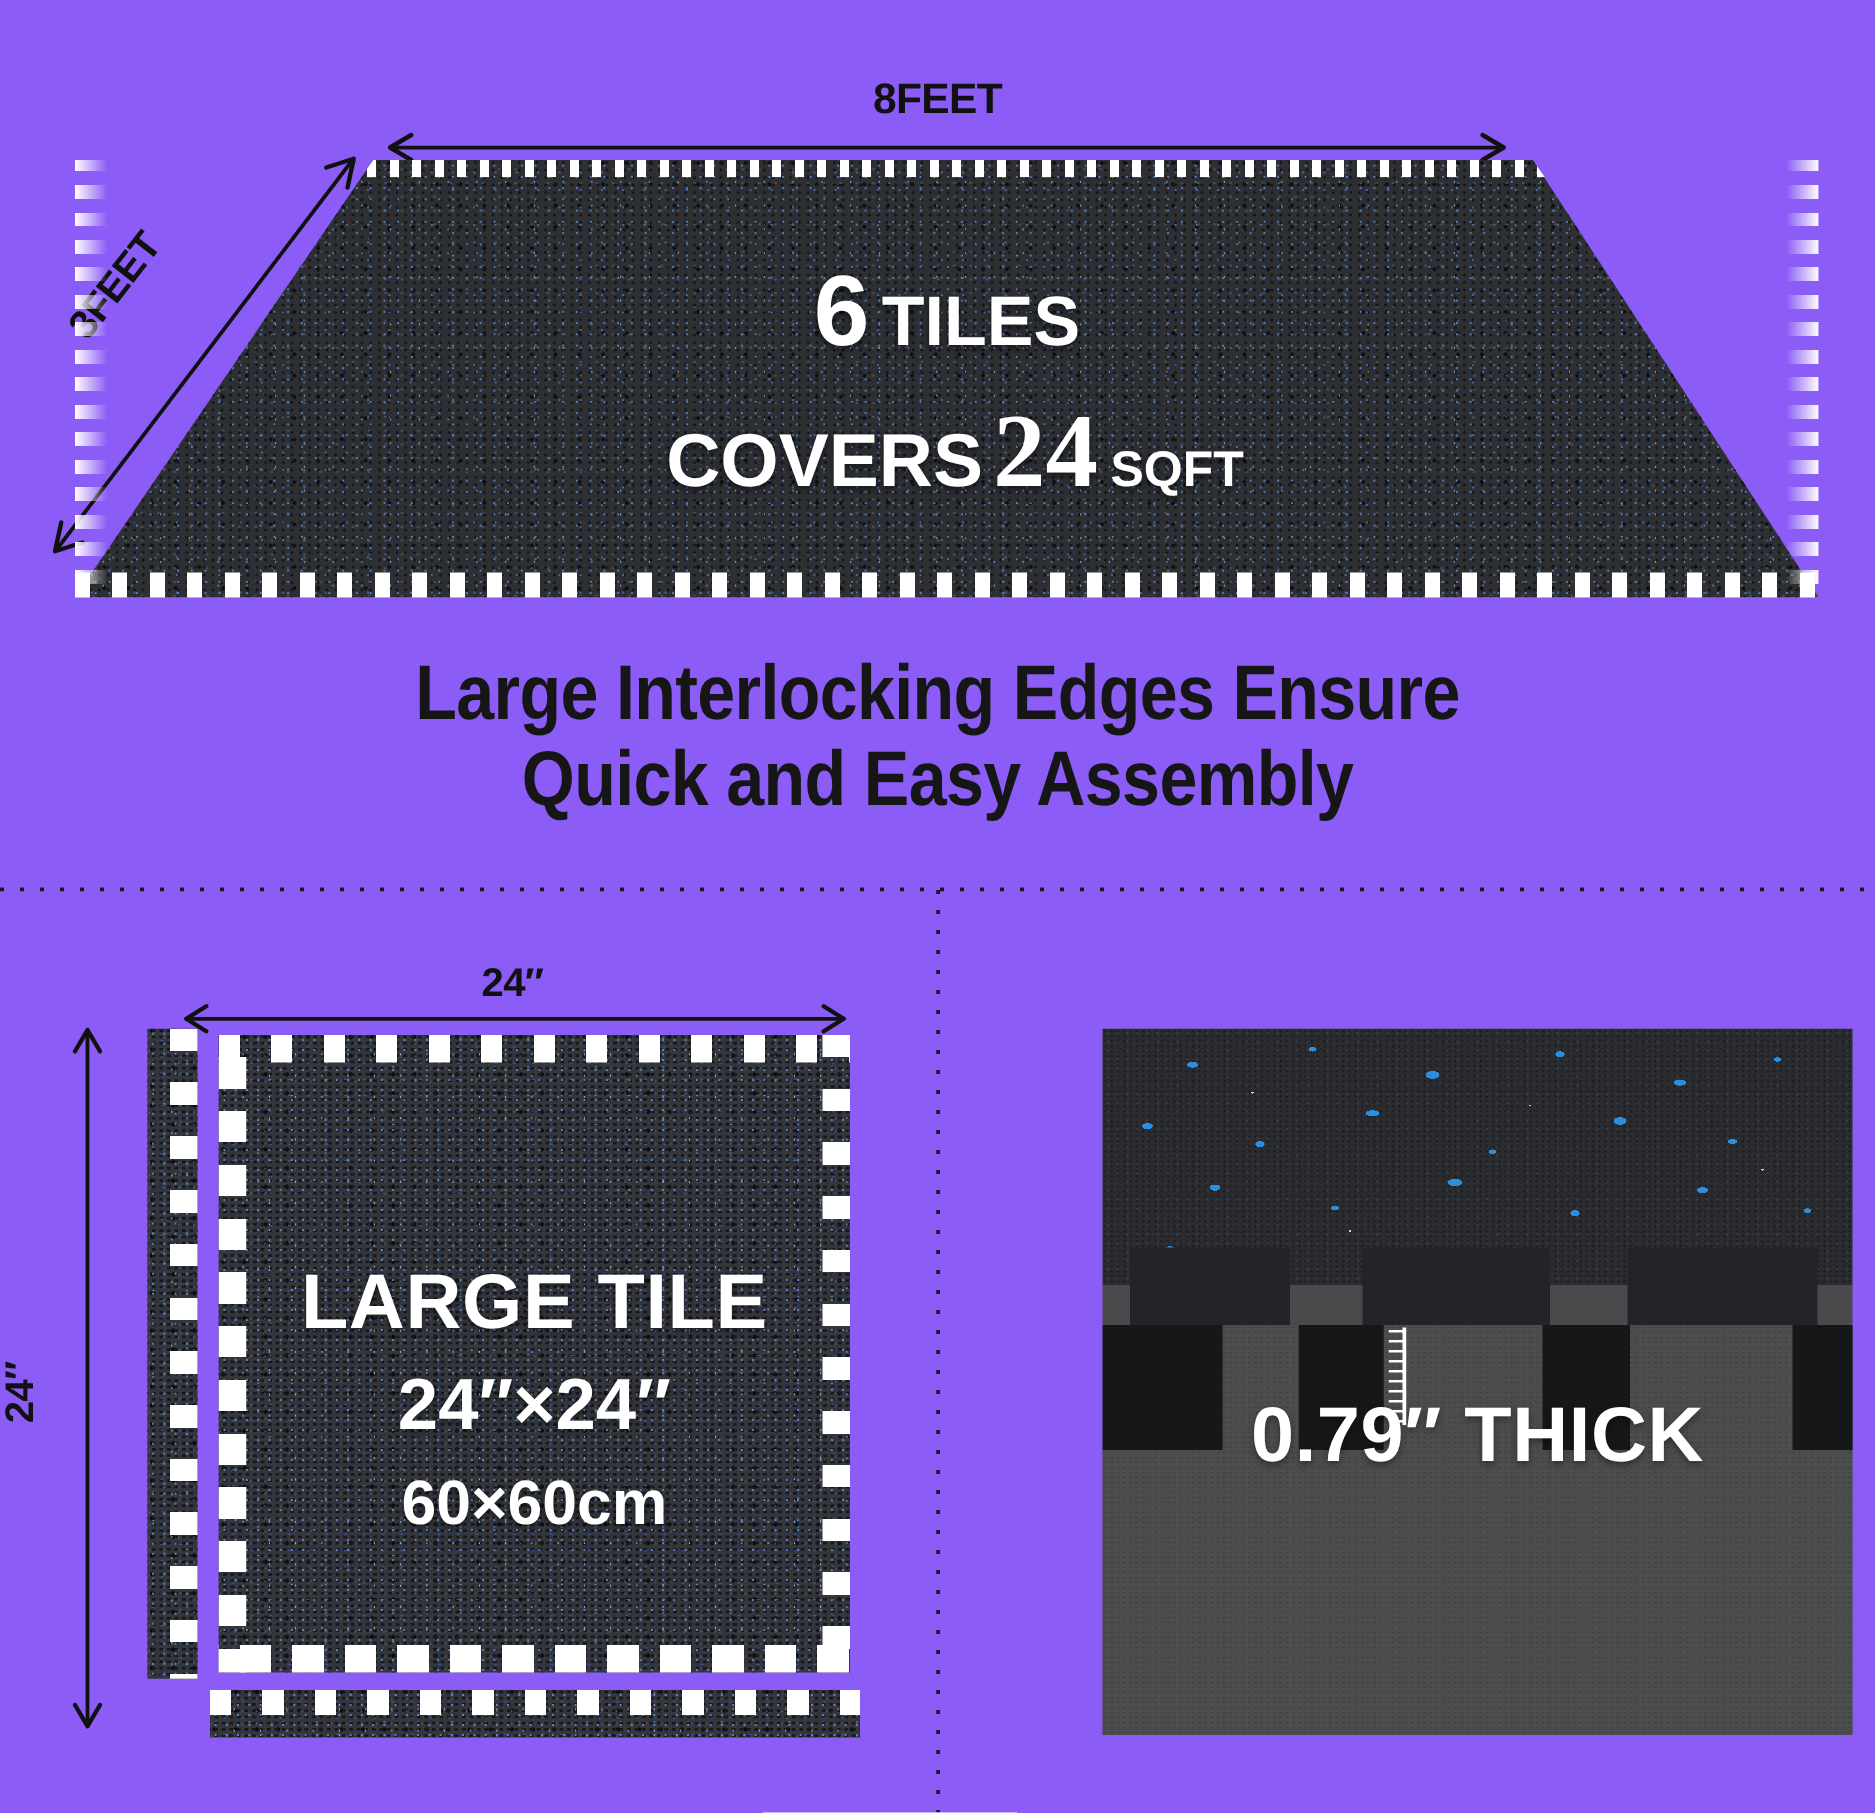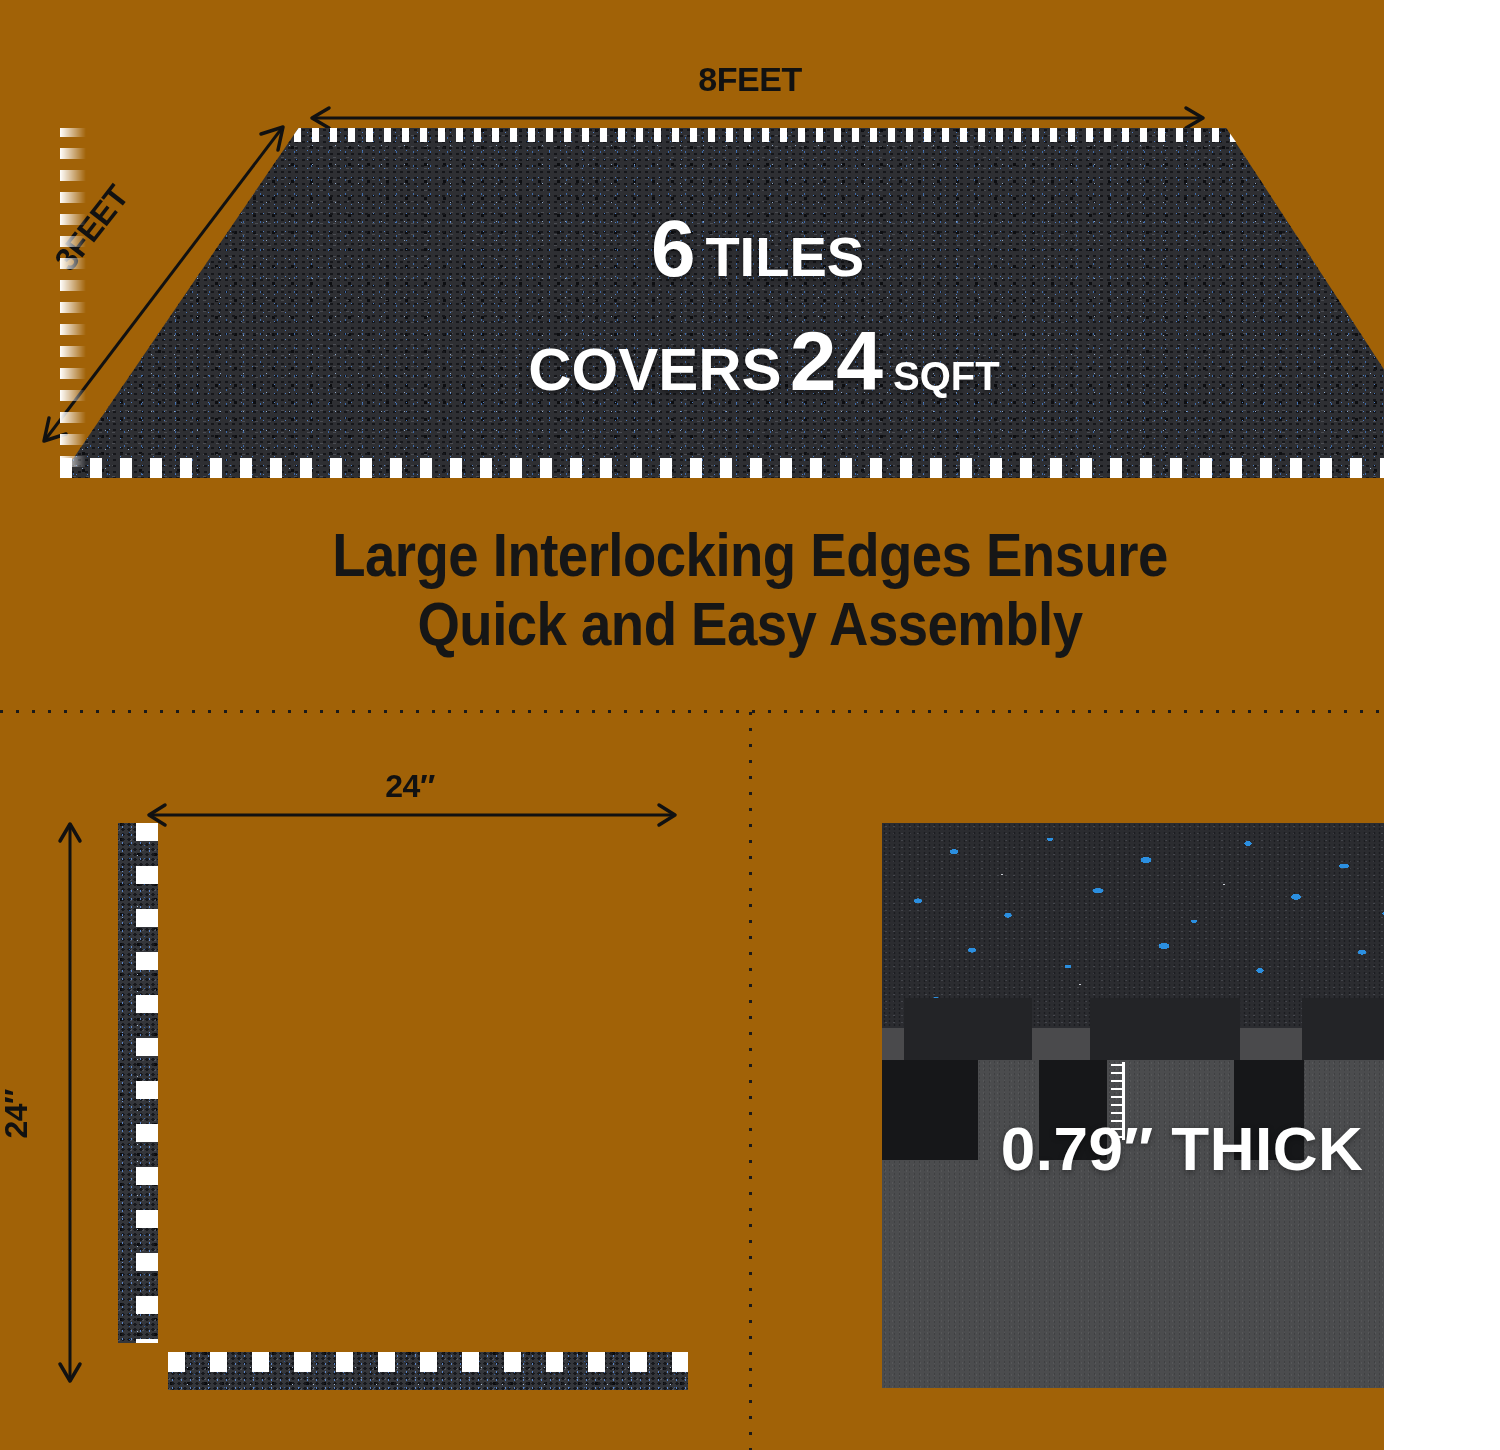--- a/index.html
+++ b/index.html
@@ -6,23 +6,23 @@
     margin: 0;
     padding: 0;
     background: #ffffff;
   }
   body {
     font-family: "Liberation Sans", sans-serif;
     -webkit-font-smoothing: antialiased;
   }
   #page {
     position: relative;
-    width: 1384px;
+    width: 1500px;
     height: 1450px;
-    background: #a16207;
+    background: #8b5cf6;
     overflow: hidden;
   }
 
   
   .abs { position: absolute; }
   .cond {
     font-family: "Liberation Sans Narrow", "Liberation Sans", sans-serif;
     font-weight: 700;
     transform-origin: center center;
   }
@@ -339,21 +339,21 @@
       <div id="mat-big-teeth-top"></div>
       <div id="mat-big-teeth-bot"></div>
       <div id="mat-big-teeth-left"></div>
       <div id="mat-big-teeth-right"></div>
 
       <div class="mat-overlay-text" style="left:0;top:75px;width:100%;">
         <span class="cond" style="font-size:80px;vertical-align:baseline;">6</span><span class="cond" style="font-size:56px;padding-left:10px;">TILES</span>
       </div>
 
       <div class="mat-overlay-text" style="left:0;top:185px;width:100%;">
-        <span class="cond" style="font-size:60px;margin-left:13px;">COVERS</span><span class="cond" style="font-size:84px;padding-left:8px;">24</span><span class="cond" style="font-size:40px;padding-left:10px;">SQFT</span>
+        <span class="cond" style="font-size:60px;margin-left:13px;">COVERS</span><span class="cond" style="font-size:84px;padding-left:8px;font-family:Liberation Serif, serif;">24</span><span class="cond" style="font-size:40px;padding-left:10px;">SQFT</span>
       </div>
     </div>
 
     <div id="headline">
       <div>Large Interlocking Edges Ensure</div>
       <div>Quick and Easy Assembly</div>
     </div>
   </div>
 
   <div class="dotted-h" style="left:0;top:710px;width:1500px;"></div>
@@ -377,20 +377,30 @@
         <polyline points="60,654 70,671 80,654" fill="none" stroke="#111111" stroke-width="3.5" stroke-linecap="round" stroke-linejoin="round"></polyline>
       </svg>
     </div>
     <div class="dimlabel abs" style="left:16px;top:410px;font-size:32px;transform:rotate(-90deg);transform-origin:left center;">24″</div>
   </div>
 
   <div id="tile-edge-strip-left" class="speckle-fine">
     <div class="tooth-col-right"></div>
   </div>
 
+  <div id="tile-main" class="speckle-fine">
+    <div class="tooth-row-top"></div>
+    <div class="tooth-row-bot"></div>
+    <div class="tooth-col-left"></div>
+    <div class="tooth-col-right"></div>
+
+    <div class="tile-text cond" style="top:178px;font-size:62px;letter-spacing:0.5px;">LARGE TILE</div>
+    <div class="tile-text cond" style="top:262px;font-size:58px;">24″×24″</div>
+    <div class="tile-text cond" style="top:345px;font-size:50px;">60×60cm</div>
+  </div>
 
   <div id="tile-edge-strip-bottom" class="speckle-fine">
     <div class="tooth-row-top" style="height:20px;"></div>
   </div>
 
   <div id="photo-panel">
     <div id="photo-top"></div>
 
     <div class="photo-tab" style="left:22px;width:128px;"></div>
     <div class="photo-tab" style="left:208px;width:150px;"></div>

